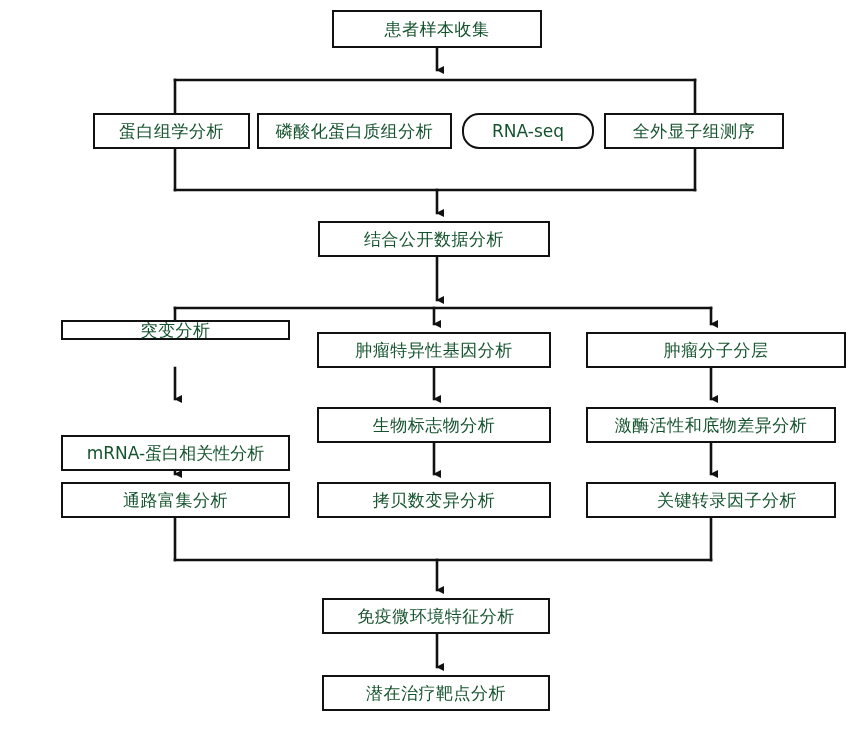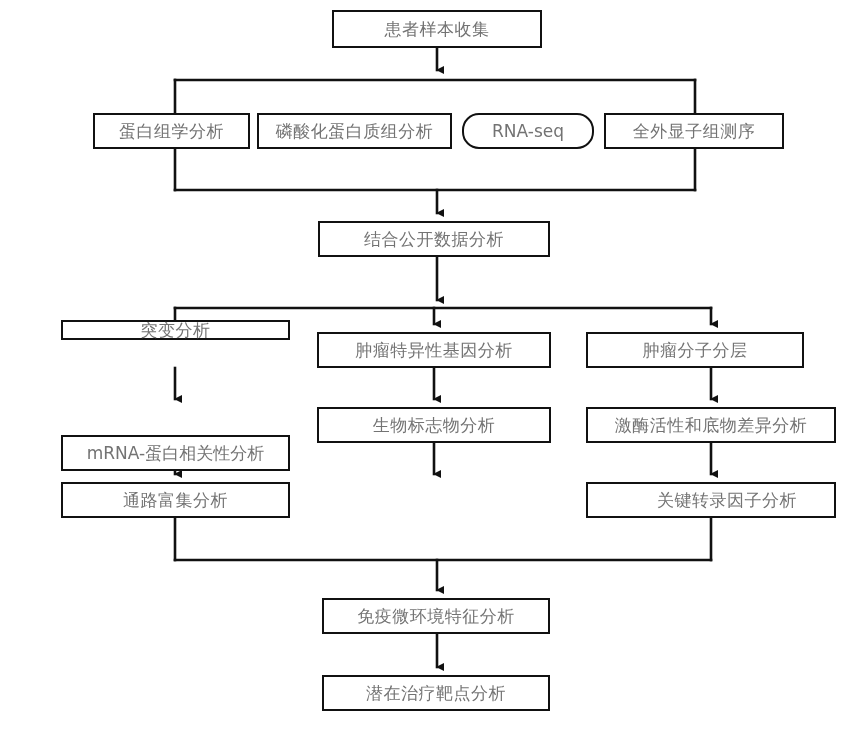--- a/index.html
+++ b/index.html
@@ -32,21 +32,21 @@
     box-sizing: border-box;
     background: #ffffff;
     border: 2px solid #111111;
     display: flex;
     align-items: center;
     justify-content: center;
     text-align: center;
     font-size: 17px;
     line-height: 1.1;
     letter-spacing: 0.5px;
-    color: #737373;
+    color: #14532d;
     white-space: nowrap;
     z-index: 2;
   }
   .node.latin {
     letter-spacing: 0px;
   }
 </style>
 </head>
 <body>
 
@@ -124,40 +124,43 @@
   </div>
 
   <div class="node" style="left:61px; top:320px; width:229px; height:20px;">
     <span>突变分析</span>
   </div>
 
   <div class="node" style="left:317px; top:332px; width:234px; height:36px;">
     <span>肿瘤特异性基因分析</span>
   </div>
 
-  <div class="node" style="left:586px; top:332px; width:218px; height:36px;">
+  <div class="node" style="left:586px; top:332px; width:260px; height:36px;">
     <span>肿瘤分子分层</span>
   </div>
 
   <div class="node latin" style="left:61px; top:407px; width:229px; height:36px;margin-top:28px;">
     <span>mRNA-蛋白相关性分析</span>
   </div>
 
   <div class="node" style="left:317px; top:407px; width:234px; height:36px;">
     <span>生物标志物分析</span>
   </div>
 
   <div class="node" style="left:586px; top:407px; width:250px; height:36px;">
     <span>激酶活性和底物差异分析</span>
   </div>
 
   <div class="node" style="left:61px; top:482px; width:229px; height:36px;">
     <span>通路富集分析</span>
   </div>
 
+  <div class="node" style="left:317px; top:482px; width:234px; height:36px;">
+    <span>拷贝数变异分析</span>
+  </div>
 
   <div class="node" style="left:586px; top:482px; width:250px; height:36px;padding-left:32px;">
     <span>关键转录因子分析</span>
   </div>
 
   <div class="node" style="left:322px; top:598px; width:228px; height:36px;">
     <span>免疫微环境特征分析</span>
   </div>
 
   <div class="node" style="left:322px; top:675px; width:228px; height:36px;">

